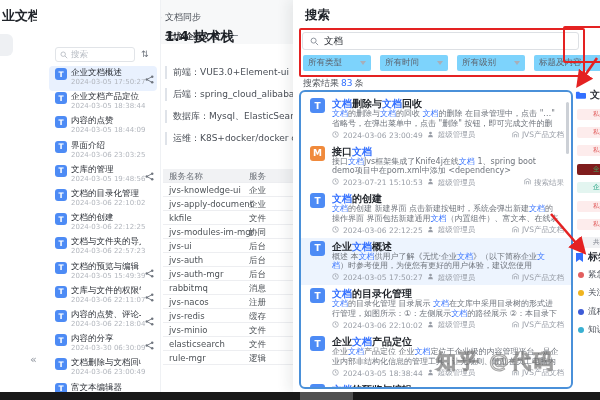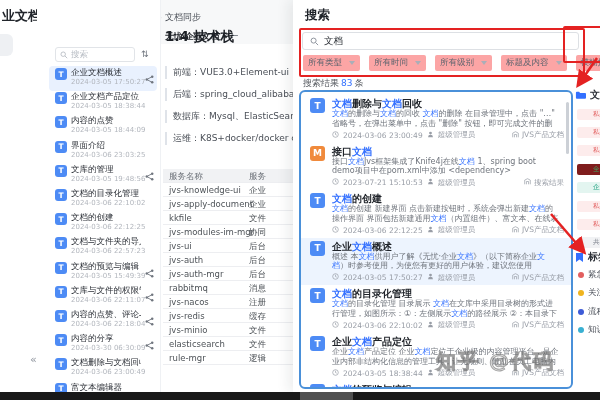--- a/index.html
+++ b/index.html
@@ -36,21 +36,21 @@
   .stable{left:163px;top:169px;width:130px;font-size:8.5px;color:#4e5358;border-collapse:collapse;}
   .stable .hd{background:#f1f2f4;color:#6b7077;}
   .stable div.row{height:14px;border-bottom:1px solid #edeef1;position:relative;box-sizing:border-box;}
   .stable .c1{position:absolute;left:6px;top:2px;white-space:nowrap;}
   .stable .c2{position:absolute;left:86px;top:2px;white-space:nowrap;}
   
   .panel{left:293px;top:0;width:307px;height:392px;background:#fff;box-shadow:-5px 0 12px rgba(31,35,41,.08);}
   .panel-title{left:305px;top:7px;font-size:12.5px;font-weight:bold;color:#1f2329;}
   .search-input{left:302px;top:32px;width:277px;height:18px;border:1px solid #dde0e4;border-radius:3px;box-sizing:border-box;display:flex;align-items:center;gap:5px;padding-left:7px;font-size:9.5px;color:#2a2e34;background:#fff;}
   .filters{left:303px;top:55px;display:flex;gap:9px;}
-  .filter{background:#fca5a5;border-radius:2px;padding:2px 5px;font-size:8.5px;color:#5c636d;display:flex;align-items:center;gap:7px;cursor:pointer;white-space:nowrap;}
+  .filter{background:#7dd3fc;border-radius:2px;padding:2px 5px;font-size:8.5px;color:#5c636d;display:flex;align-items:center;gap:18px;cursor:pointer;white-space:nowrap;}
   .caret{width:0;height:0;border-left:3px solid transparent;border-right:3px solid transparent;border-top:4px solid #a9aeb8;}
   .rcount{left:303px;top:77px;font-size:9px;color:#55595f;}
   .rcount .n{color:#3370ff;margin:0 2px;}
   .results{left:299px;top:90px;width:274px;height:299px;border:2px solid #4a90d9;border-radius:6px;background:#fff;overflow:hidden;box-sizing:border-box;}
   .scroll-thumb{right:2px;top:10px;width:3px;height:52px;background:#ccd0d6;border-radius:2px;cursor:pointer;}
   .ritem{left:0;width:270px;height:47px;cursor:pointer;}
   .ritem.hl{background:#edf4fe;}
   .ritem .ricon{position:absolute;left:9px;top:3px;width:15px;height:15px;border-radius:3px;color:#fff;font-weight:bold;font-size:9px;display:flex;align-items:center;justify-content:center;}
   .ritem .rtitle{position:absolute;left:31px;top:2px;font-size:10px;font-weight:bold;color:#1f2329;white-space:nowrap;}
   .ritem .rsnip{position:absolute;left:31px;top:14px;width:228px;height:19px;font-size:8px;line-height:9.5px;color:#70757d;overflow:hidden;}

